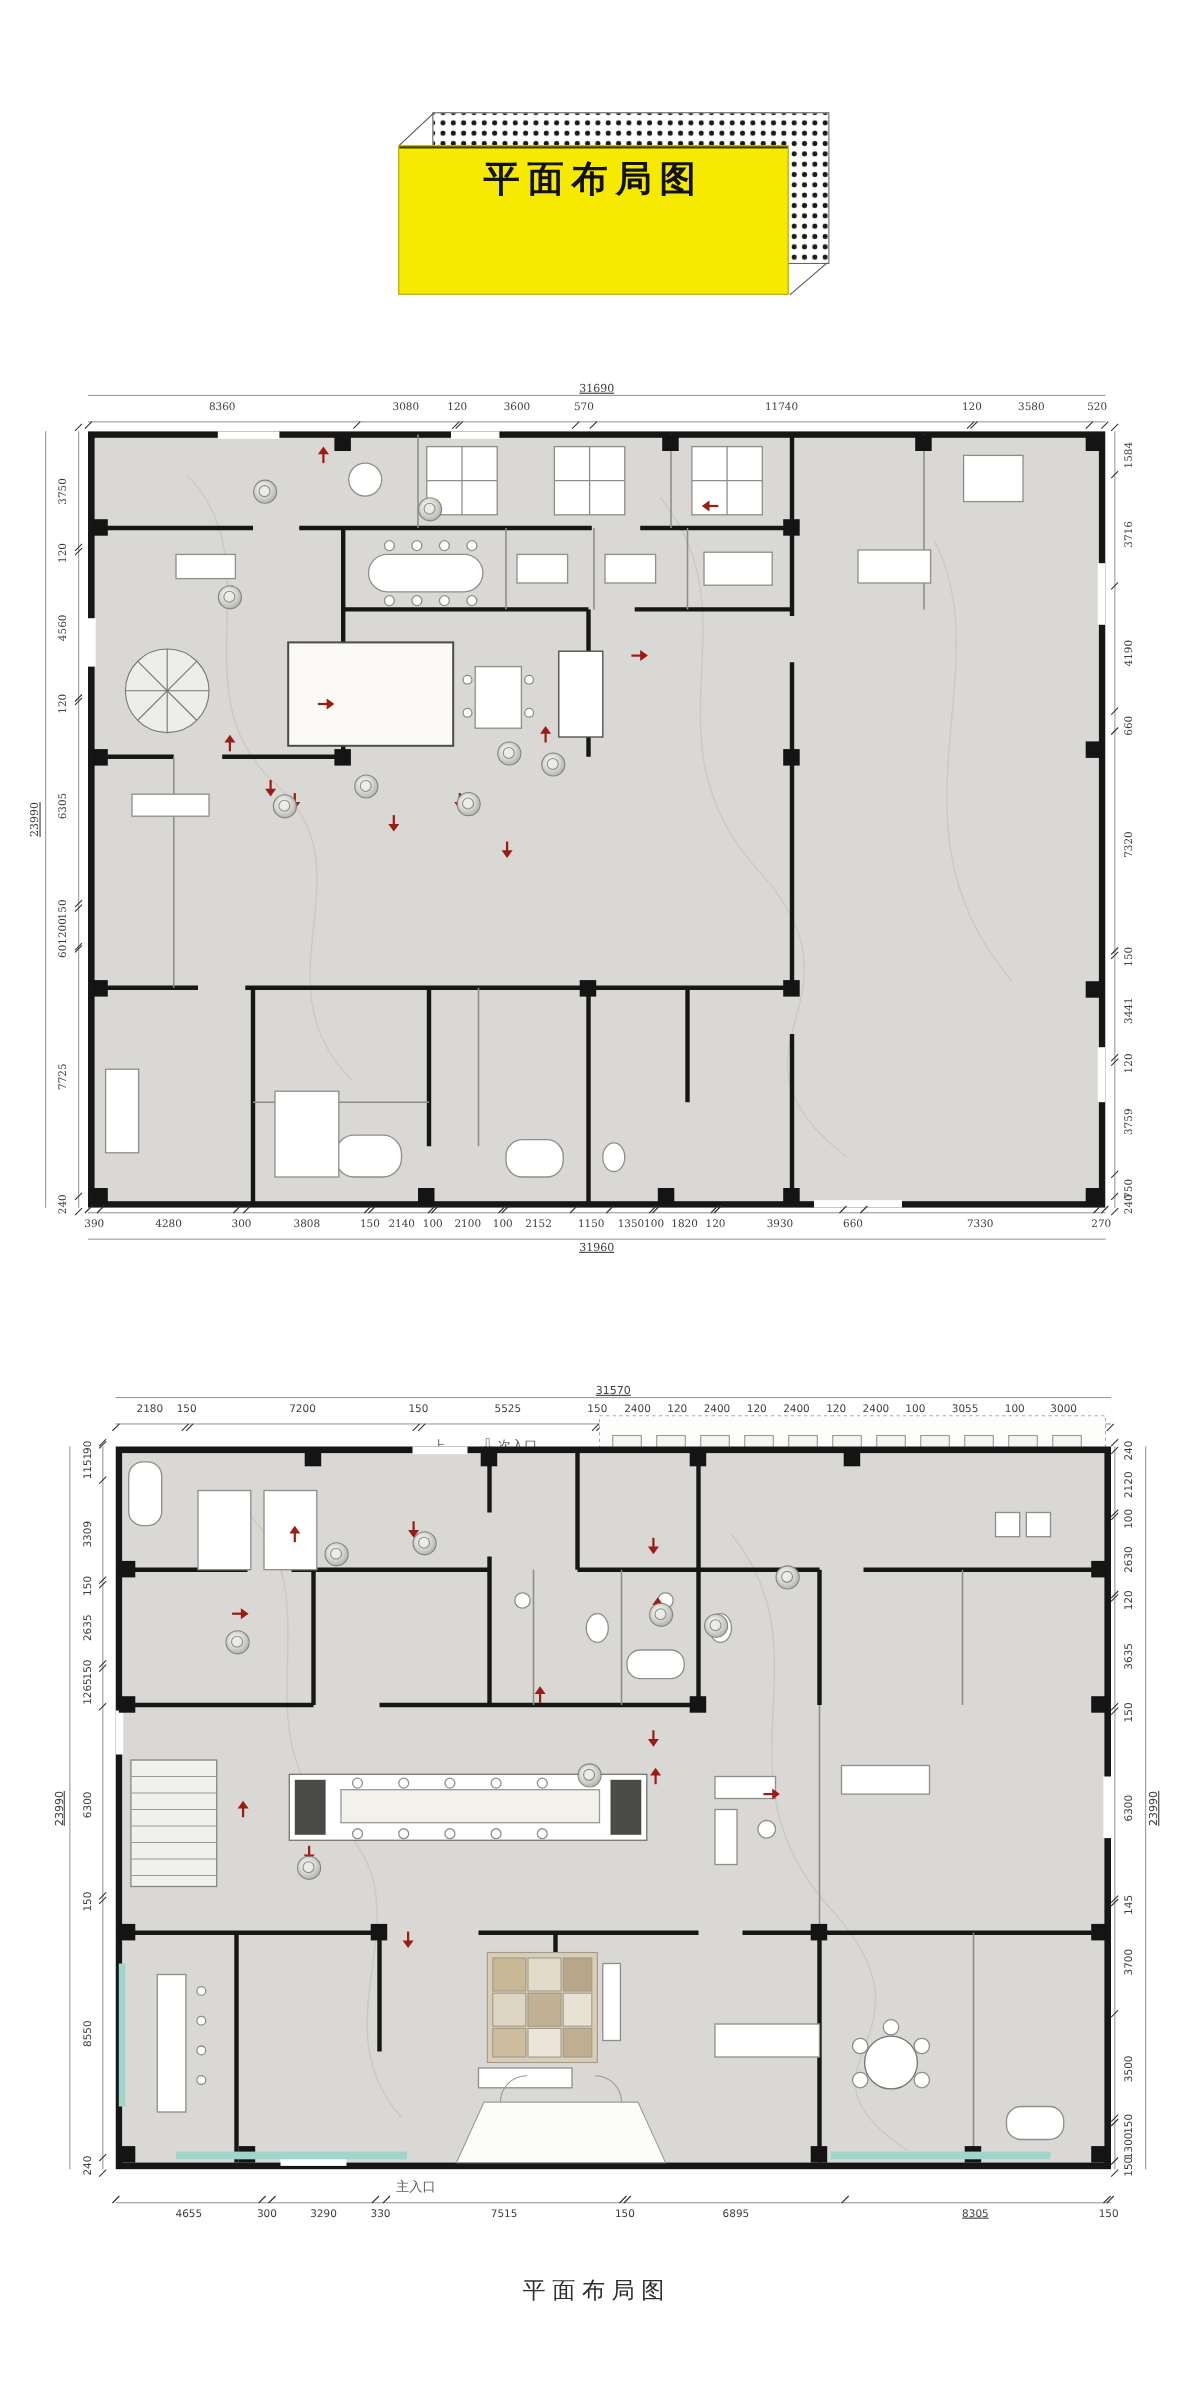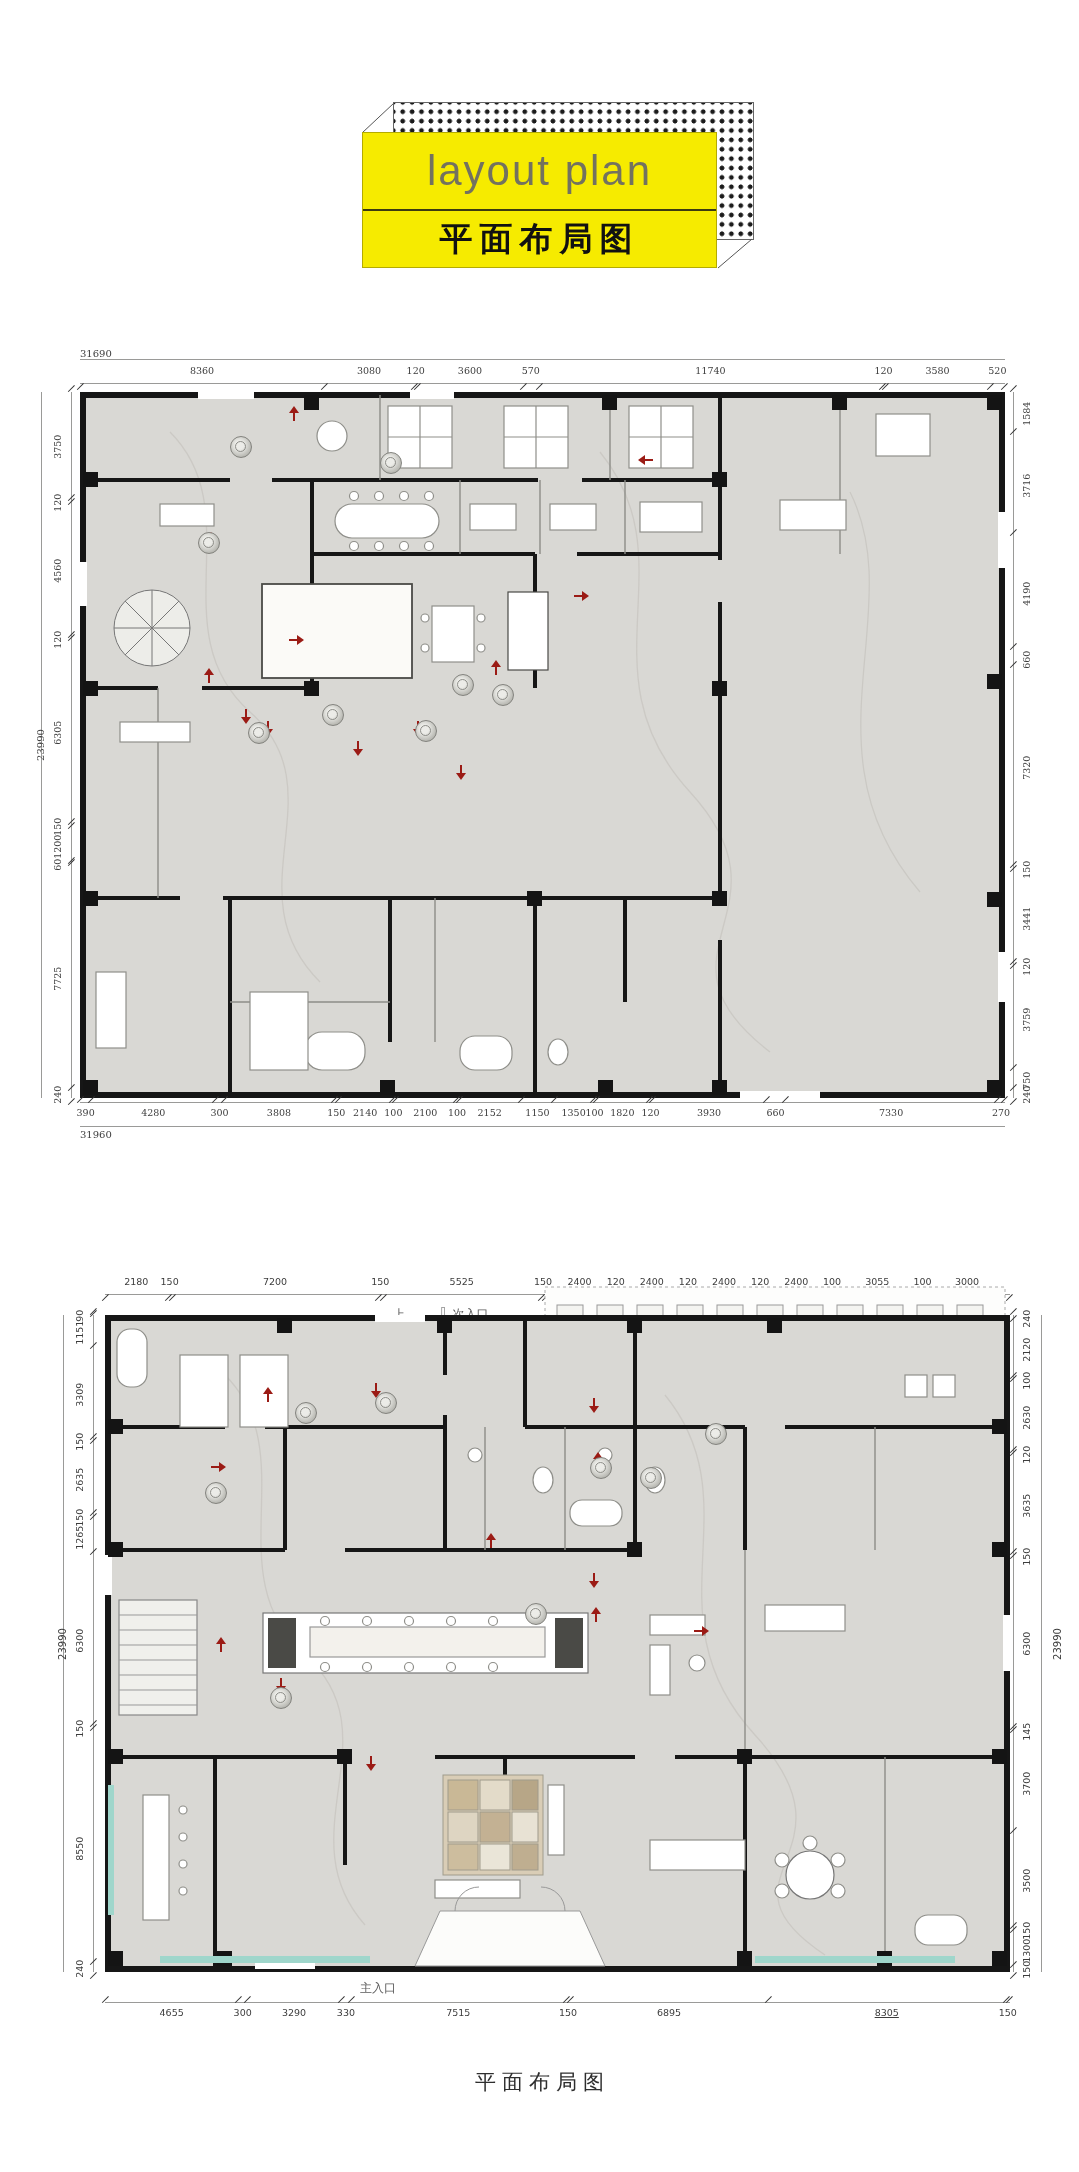--- a/index.html
+++ b/index.html
@@ -49,21 +49,21 @@
   .dim-seg::before,.dim-strip::after{content:"";position:absolute;width:9px;height:1.4px;
            background:#333;transform:rotate(-45deg);}
   .h.top .dim-seg::before{left:-4px;bottom:-4px;}
   .h.top::after{right:-4px;bottom:-4px;}
   .h.bottom .dim-seg::before{left:-4px;top:-4px;}
   .h.bottom::after{right:-4px;top:-4px;}
   .v.left .dim-seg::before{top:-4px;right:-5px;}
   .v.left::after{bottom:-4px;right:-5px;}
   .v.right .dim-seg::before{top:-4px;left:-5px;}
   .v.right::after{bottom:-4px;left:-5px;}
-  .dim-total{display:flex;align-items:flex-end;font-size:10px;}
+  .dim-total{display:flex;align-items:flex-end;justify-content:center;font-size:10px;text-decoration:underline;}
   .dim-total.h.top{border-bottom:1px solid #9a9a98;}
   .dim-total.h.bottom{border-top:1px solid #9a9a98;align-items:flex-start;}
   .dim-total.h.bottom span{margin-top:3px;}
   .dim-total.v{align-items:center;}
   .dim-total.v span{transform:rotate(-90deg);white-space:nowrap;}
   .dim-total.v.left{border-right:1px solid #9a9a98;}
   .dim-total.v.right{border-left:1px solid #9a9a98;}
 
   .plan-caption{position:absolute;left:0;width:100%;text-align:center;
                 font-size:21px;letter-spacing:6px;color:#2e2e2e;}
@@ -89,21 +89,20 @@
 
 <div class="page">
 
   <div>
     <div class="dots"></div>
     <svg class="title-diag" viewBox="0 0 420 185">
       <line x1="12" y1="38" x2="44" y2="8" stroke="#555" stroke-width="1"></line>
       <line x1="368" y1="173" x2="402" y2="144" stroke="#555" stroke-width="1"></line>
     </svg>
     <div class="banner">
-      <div class="banner-en">layout plan</div>
       <div class="banner-divider"></div>
       <div class="banner-zh">平面布局图</div>
     </div>
   </div>
 
   <section class="plan plan1">
     <div class="dim-total h top serif" style="left:55px;top:48px;width:925px;height:16px">
         <span>31690</span>
       </div>
     <div class="dim-strip h top serif" style="left:55px;top:66px;width:925px;height:22px">
@@ -391,20 +390,23 @@
           <span class="dim-label">270</span>
         </div>
       </div>
     <div class="dim-total h bottom serif" style="left:55px;top:831px;width:925px;height:16px">
         <span>31960</span>
       </div>
 
   </section>
 
   <section class="plan plan2">
+    <div class="dim-total h top sans" style="left:80px;top:4px;width:905px;height:16px">
+        <span>31570</span>
+      </div>
     <div class="dim-strip h top sans" style="left:80px;top:22px;width:905px;height:22px">
         <div class="dim-seg" style="flex-grow: 2180; text-align: center;">
           <span class="dim-label">2180</span>
         </div>
         <div class="dim-seg" style="flex-grow: 150;">
           <span class="dim-label">150</span>
         </div>
         <div class="dim-seg" style="flex-grow: 7200;">
           <span class="dim-label">7200</span>
         </div>

